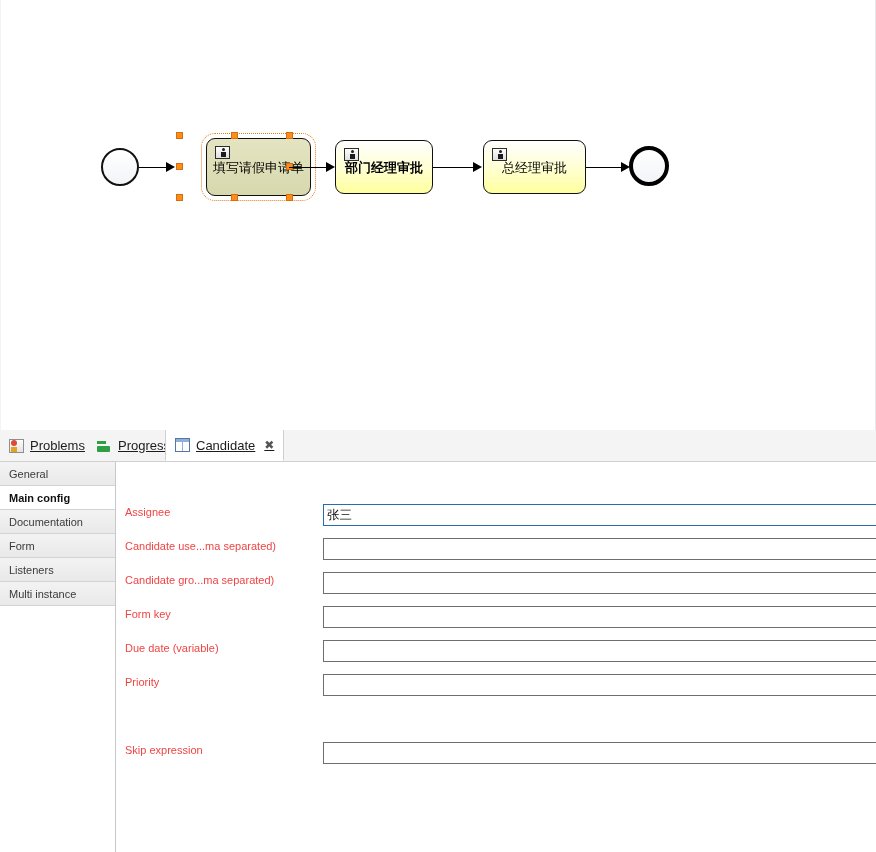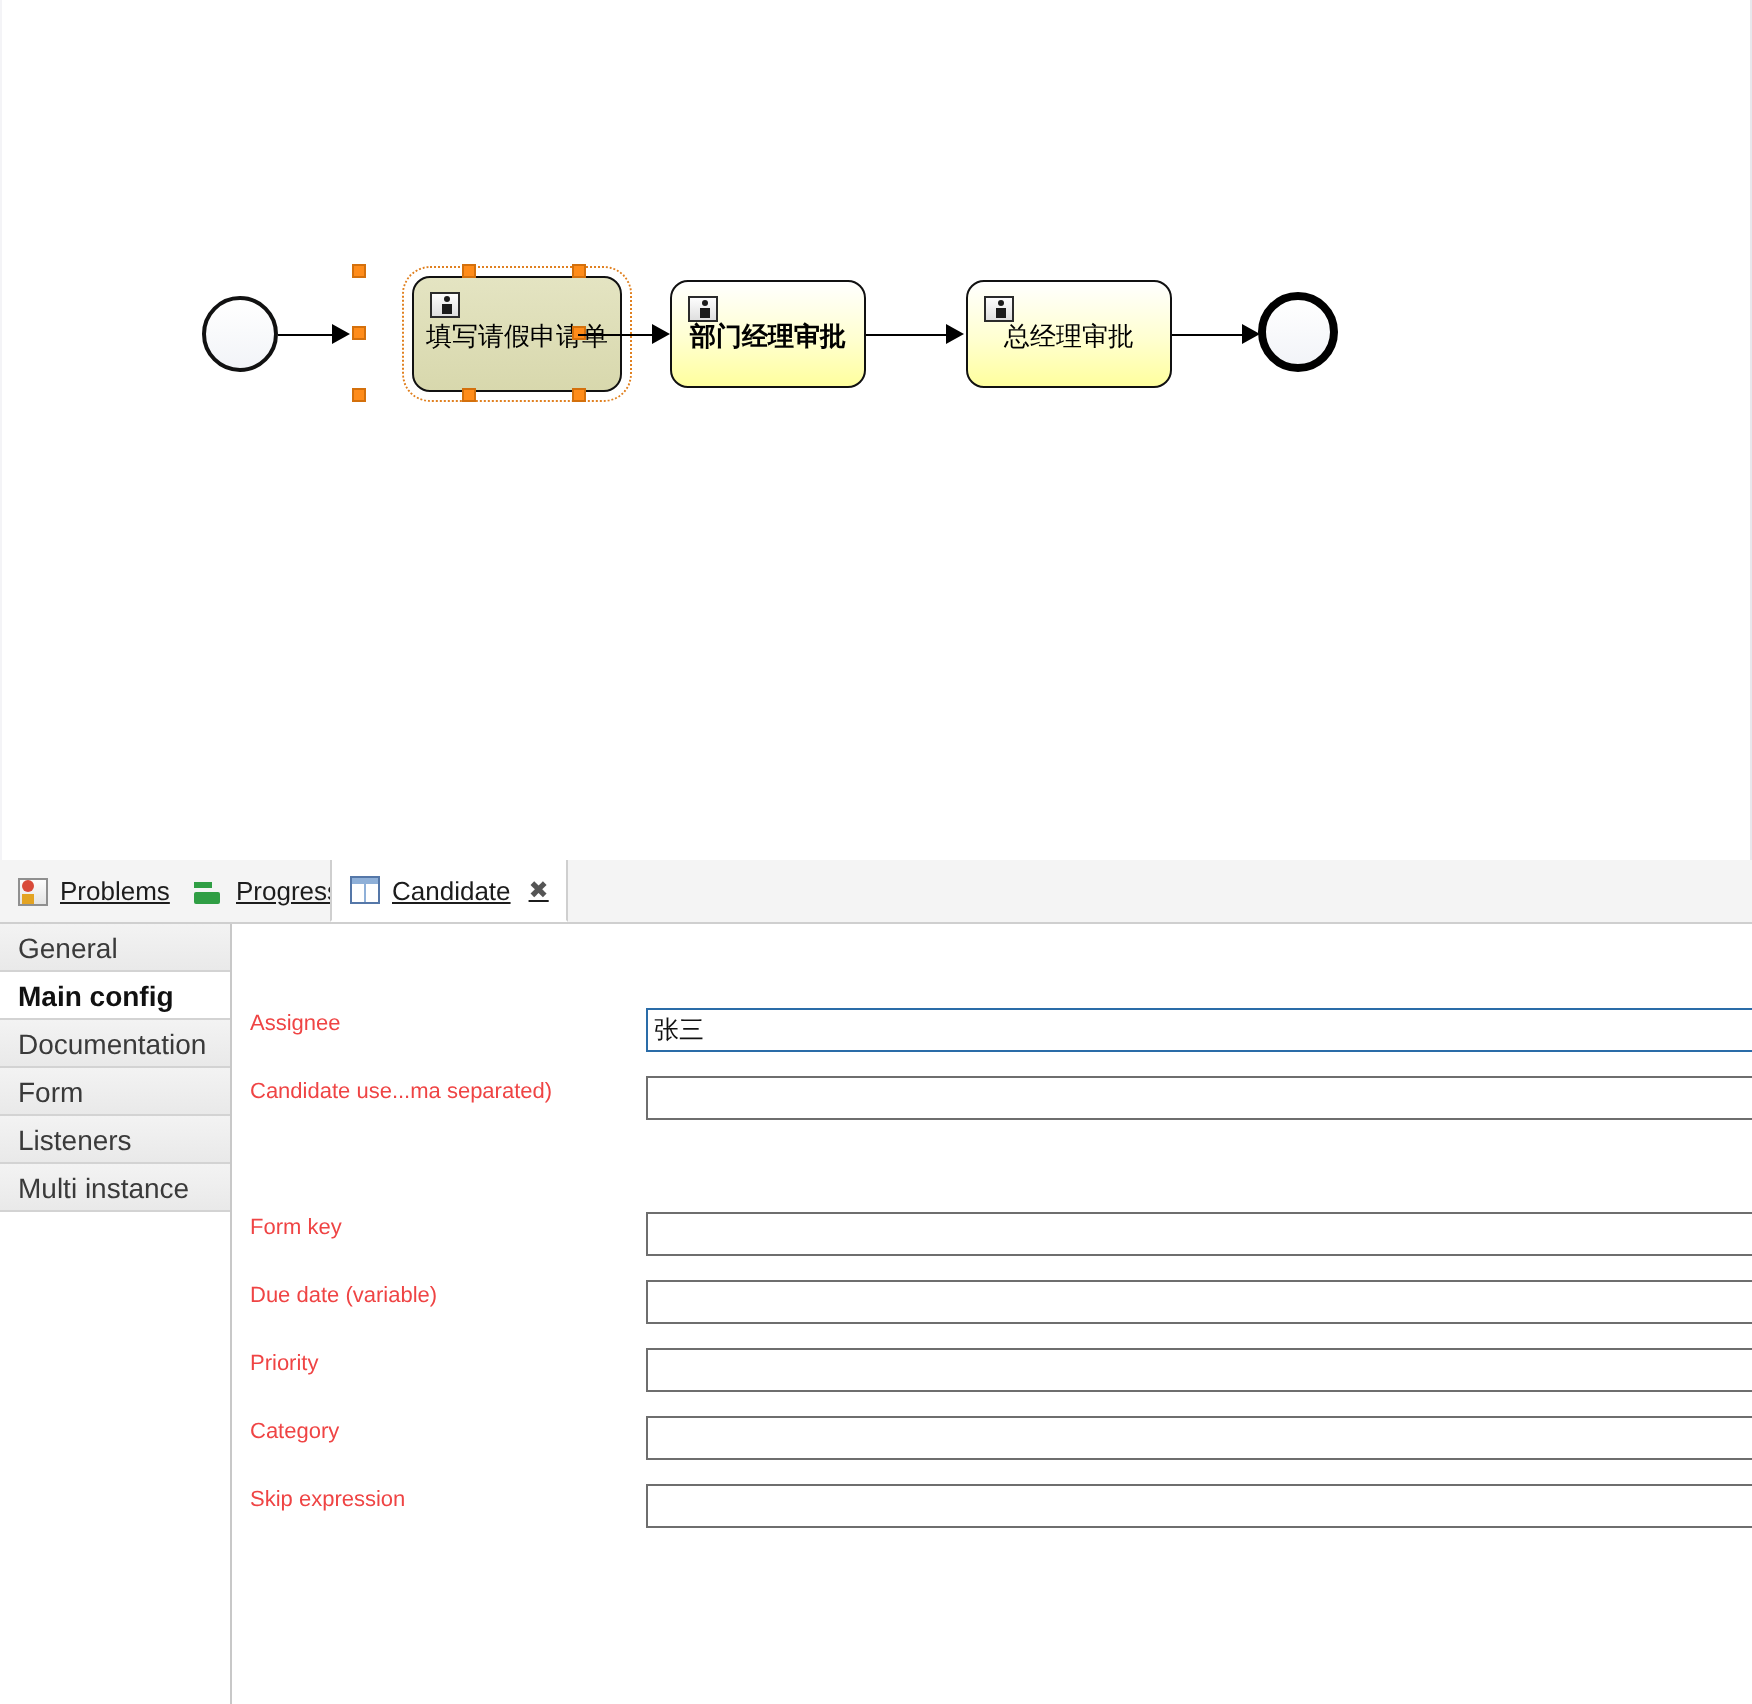--- a/index.html
+++ b/index.html
@@ -265,21 +265,21 @@
     height: 391px;
     background: #ffffff;
     border-right: 1px solid #c8c8c8;
     box-sizing: border-box;
   }
   .sb-item {
     position: relative;
     height: 24px;
     line-height: 24px;
     padding-left: 9px;
-    font-size: 14px;
+    font-size: 11px;
     color: #3a3a3a;
     background: linear-gradient(to bottom, #f3f3f3 0%, #e9e9e9 100%);
     border-bottom: 1px solid #d3d3d3;
     box-sizing: border-box;
     white-space: nowrap;
   }
   .sb-item-selected {
     background: #ffffff;
     color: #111111;
     font-weight: bold;
@@ -418,40 +418,40 @@
       <div class="form-row" style="top:42px;">
         <span class="form-label">Assignee</span>
         <input class="form-input form-input-focused" type="text" value="张三" style="">
       </div>
 
       <div class="form-row" style="top:76px;">
         <span class="form-label">Candidate use...ma separated)</span>
         <input class="form-input" type="text" value="" style="">
       </div>
 
+      <div class="form-row" style="top:110px;">
+        <span class="form-label">Candidate gro...ma separated)</span>
+        <input class="form-input" type="text" value="" style="">
+      </div>
 
       <div class="form-row" style="top:144px;">
         <span class="form-label">Form key</span>
         <input class="form-input" type="text" value="" style="">
       </div>
 
       <div class="form-row" style="top:178px;">
         <span class="form-label">Due date (variable)</span>
         <input class="form-input" type="text" value="" style="">
       </div>
 
       <div class="form-row" style="top:212px;">
         <span class="form-label">Priority</span>
         <input class="form-input" type="text" value="" style="">
       </div>
 
-      <div class="form-row" style="top:246px;">
-        <span class="form-label">Category</span>
-        <input class="form-input" type="text" value="" style="">
-      </div>
 
       <div class="form-row" style="top:280px;">
         <span class="form-label">Skip expression</span>
         <input class="form-input" type="text" value="" style="">
       </div>
 
     </div>
   </div>
 </div>
 

